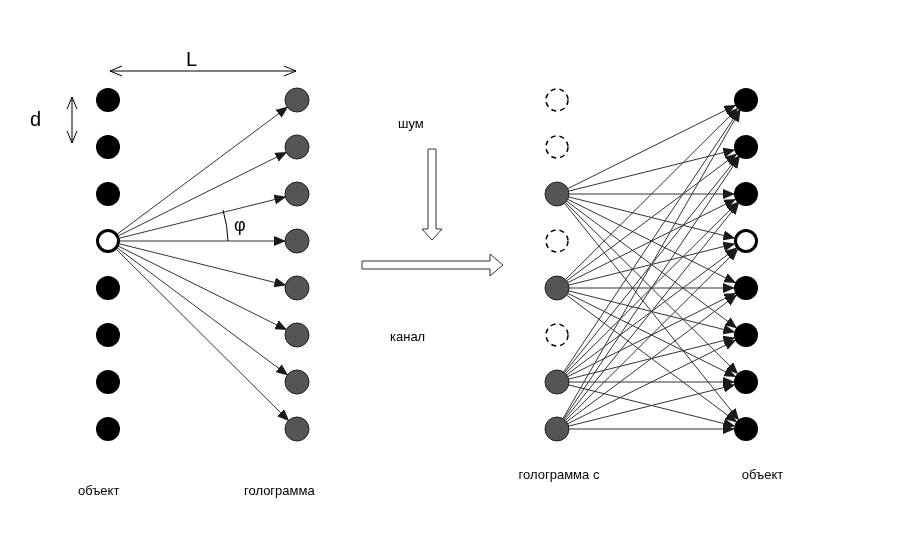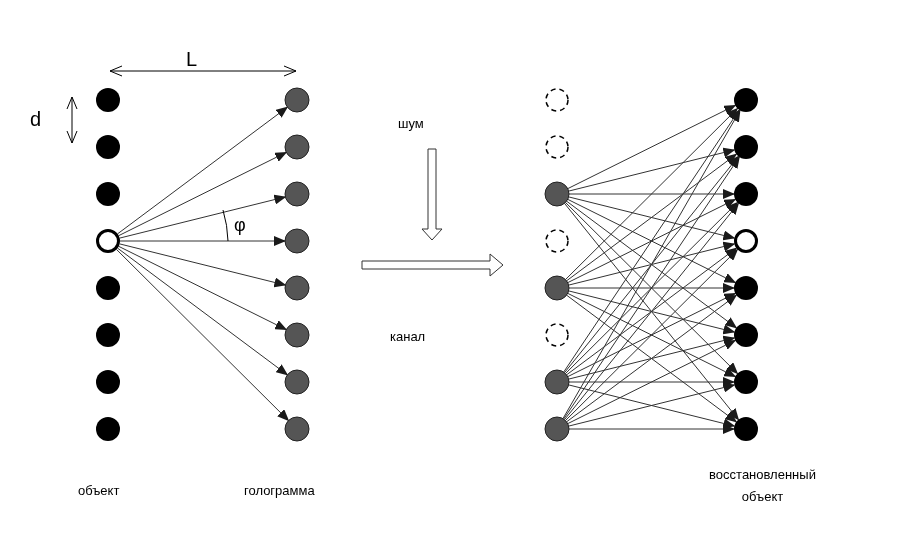--- a/index.html
+++ b/index.html
@@ -114,18 +114,18 @@
   </svg>
 
   <div class="lbl" style="left:186px;top:48px;font-size:20px;">L</div>
   <div class="lbl" style="left:30px;top:108px;font-size:20px;">d</div>
   <div class="lbl" style="left:234px;top:214px;font-size:18px;">φ</div>
   <div class="lbl" style="left:398px;top:113px;">шум</div>
   <div class="lbl" style="left:390px;top:290px;margin-top:36px;">канал</div>
   <div class="lbl" style="left:78px;top:480px;">объект</div>
   <div class="lbl" style="left:244px;top:480px;">голограмма</div>
   <div class="lbl" style="left:489px;top:464px;width:140px;">
+    <div>голограмма с</div>
   </div>
   <div class="lbl" style="left:665px;top:464px;width:195px;">
-    <div>восстановленный</div>
     <div>объект</div>
   </div>
 </div>
 
 </body></html>

